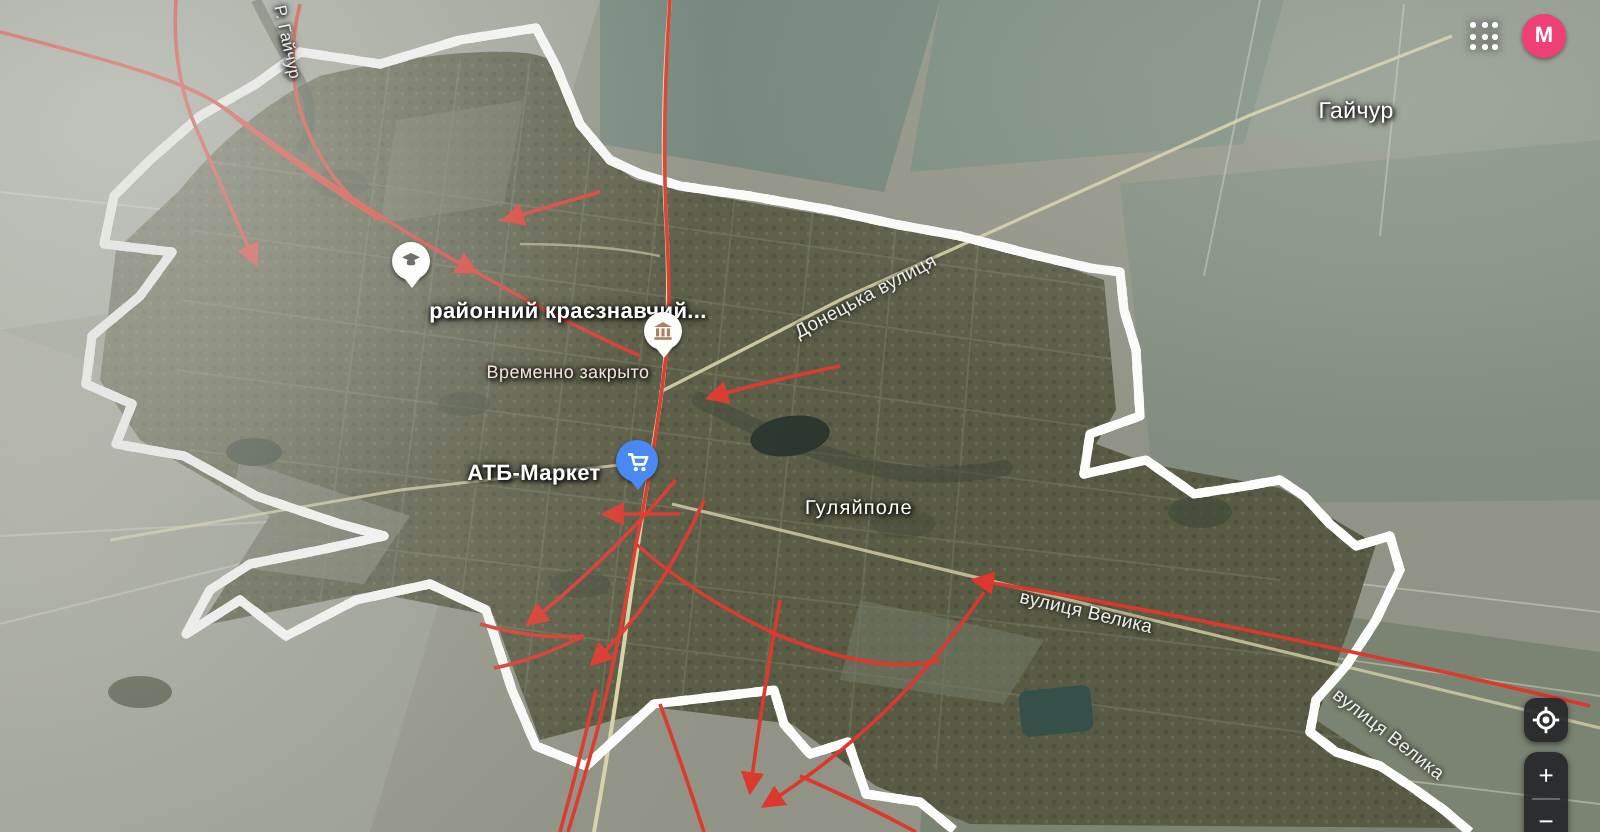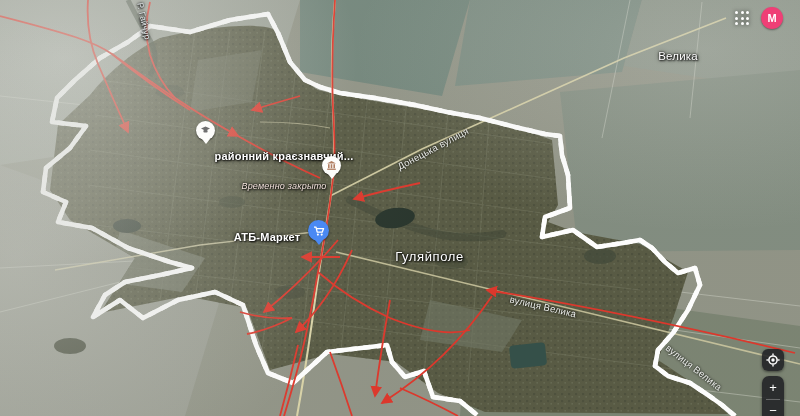--- a/index.html
+++ b/index.html
@@ -11,25 +11,25 @@
   .haze{position:absolute;left:0;top:0;width:800px;height:416px;pointer-events:none;}
   .haze1{background:radial-gradient(420px 300px at 8% 14%,rgba(218,221,216,.55),rgba(218,221,216,0) 70%);}
   .haze2{background:radial-gradient(460px 340px at 2% 62%,rgba(206,208,201,.42),rgba(206,208,201,0) 70%);}
   .haze3{background:radial-gradient(500px 260px at 88% 12%,rgba(211,213,207,.28),rgba(211,213,207,0) 70%);}
   .haze4{background:linear-gradient(120deg,rgba(200,202,196,.18),rgba(200,202,196,.04) 60%);}
 
   
   .maplabel{position:absolute;color:#fff;text-align:center;pointer-events:none;
     text-shadow:0 0 2px rgba(0,0,0,.95),0 0 4px rgba(0,0,0,.7),1px 1px 2px rgba(0,0,0,.8);
     letter-spacing:.2px;white-space:nowrap;}
-  .town{font-size:13px;letter-spacing:.6px;}
+  .town{font-size:10px;letter-spacing:.6px;}
   .place{font-size:11.5px;}
   .poi{font-size:11px;font-weight:bold;}
   .poiblock{font-size:11px;font-weight:bold;line-height:13px;}
-  .poistatus{font-size:9px;font-weight:normal;color:#f4e3dd;margin-top:17px;font-style:italic;}
+  .poistatus{font-size:9px;font-weight:normal;color:#f4e3dd;margin-top:17px;}
   .street{font-size:9.5px;color:#eceeea;font-weight:normal;
     text-shadow:0 0 2px rgba(0,0,0,.8),0 0 3px rgba(0,0,0,.6);}
   .river{font-size:8.5px;color:#e7ecee;}
 
   
   .pin{position:absolute;border-radius:50%;display:flex;align-items:center;justify-content:center;
     box-shadow:0 1px 2px rgba(0,0,0,.55);}
   .pin::after{content:"";position:absolute;left:50%;bottom:-4px;transform:translateX(-50%);
     border:4px solid transparent;border-bottom:0;}
   .pin-white{width:19px;height:19px;background:#fdfdfb;}
@@ -193,21 +193,21 @@
       <path d="M240,312 Q268,320 292,318 Q268,330 247,334"></path>
     </g>
   </svg>
   </div>
 
   <div class="haze haze1"></div>
   <div class="haze haze2"></div>
   <div class="haze haze3"></div>
   <div class="haze haze4"></div>
 
-  <div class="maplabel place" style="left:640px;top:50px;width:76px;">Велика</div>
+  <div class="maplabel place" style="left:640px;top:50px;width:76px;">Гайчур</div>
 
   <div class="maplabel town" style="left:382px;top:249px;width:95px;">Гуляйполе</div>
 
   <div class="maplabel river" style="left:118px;top:16px;width:52px;transform:rotate(78deg);">Р. Гайчур</div>
 
   <div class="maplabel poiblock" style="left:195px;top:150px;width:178px;">
     <div>районний краєзнавчий...</div>
     <div class="poistatus">Временно закрыто</div>
   </div>
 

